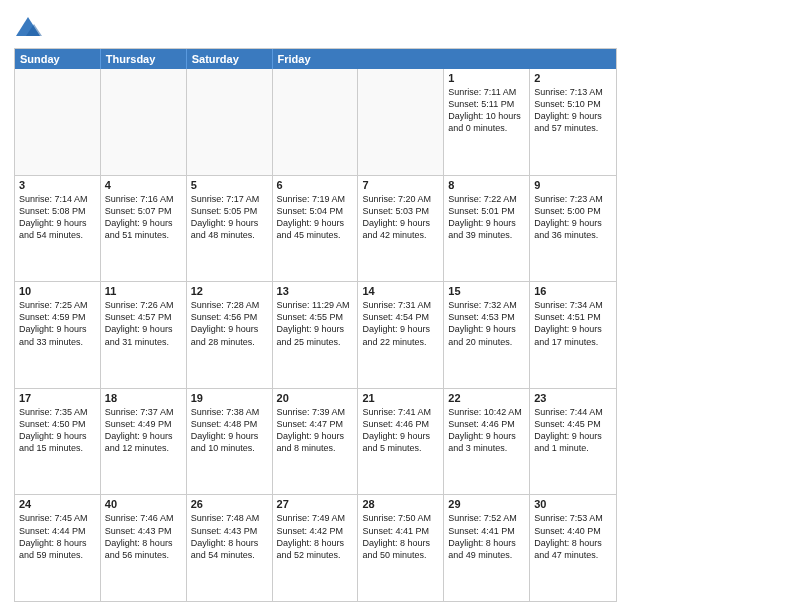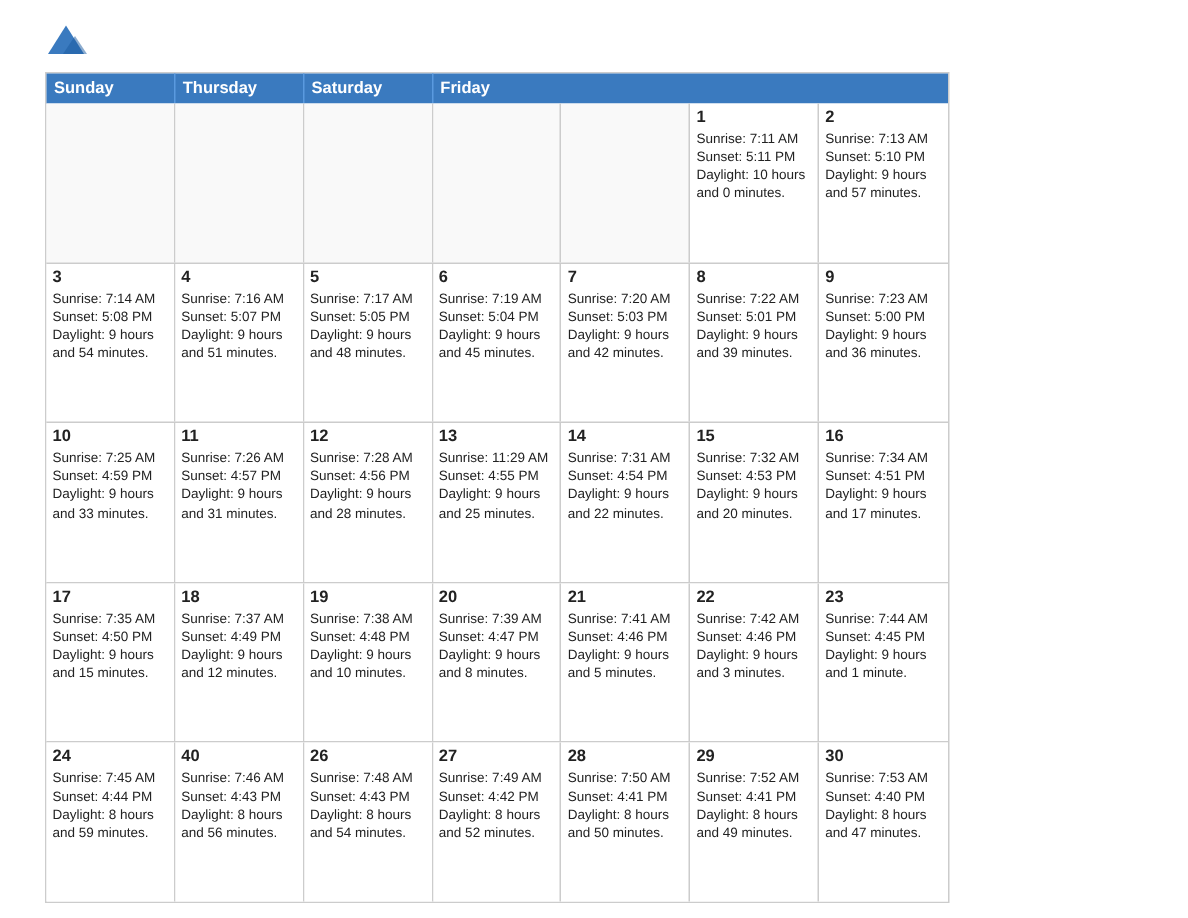--- a/index.html
+++ b/index.html
@@ -9,21 +9,20 @@
       width: 792px;
       height: 612px;
       overflow: hidden;
     }
     .page {
       width: 631px;
       height: 612px;
       padding: 10px 14px 10px 14px;
       display: flex;
       flex-direction: column;
-      margin-left: 16px;
     }
     .top-section {
       display: flex;
       align-items: flex-start;
       justify-content: space-between;
       margin-bottom: 6px;
     }
     .logo {
       display: flex;
       align-items: center;
@@ -300,21 +299,21 @@
           </div>
           <div class="cal-cell">
             <span class="day-num">21</span>
             <div class="cell-text" style="white-space: pre-line;">Sunrise: 7:41 AM
 Sunset: 4:46 PM
 Daylight: 9 hours
 and 5 minutes.</div>
           </div>
           <div class="cal-cell">
             <span class="day-num">22</span>
-            <div class="cell-text" style="white-space: pre-line;">Sunrise: 7:42 AM
+            <div class="cell-text" style="white-space: pre-line;">Sunrise: 10:42 AM
 Sunset: 4:46 PM
 Daylight: 9 hours
 and 3 minutes.</div>
           </div>
           <div class="cal-cell">
             <span class="day-num">23</span>
             <div class="cell-text" style="white-space: pre-line;">Sunrise: 7:44 AM
 Sunset: 4:45 PM
 Daylight: 9 hours
 and 1 minute.</div>

